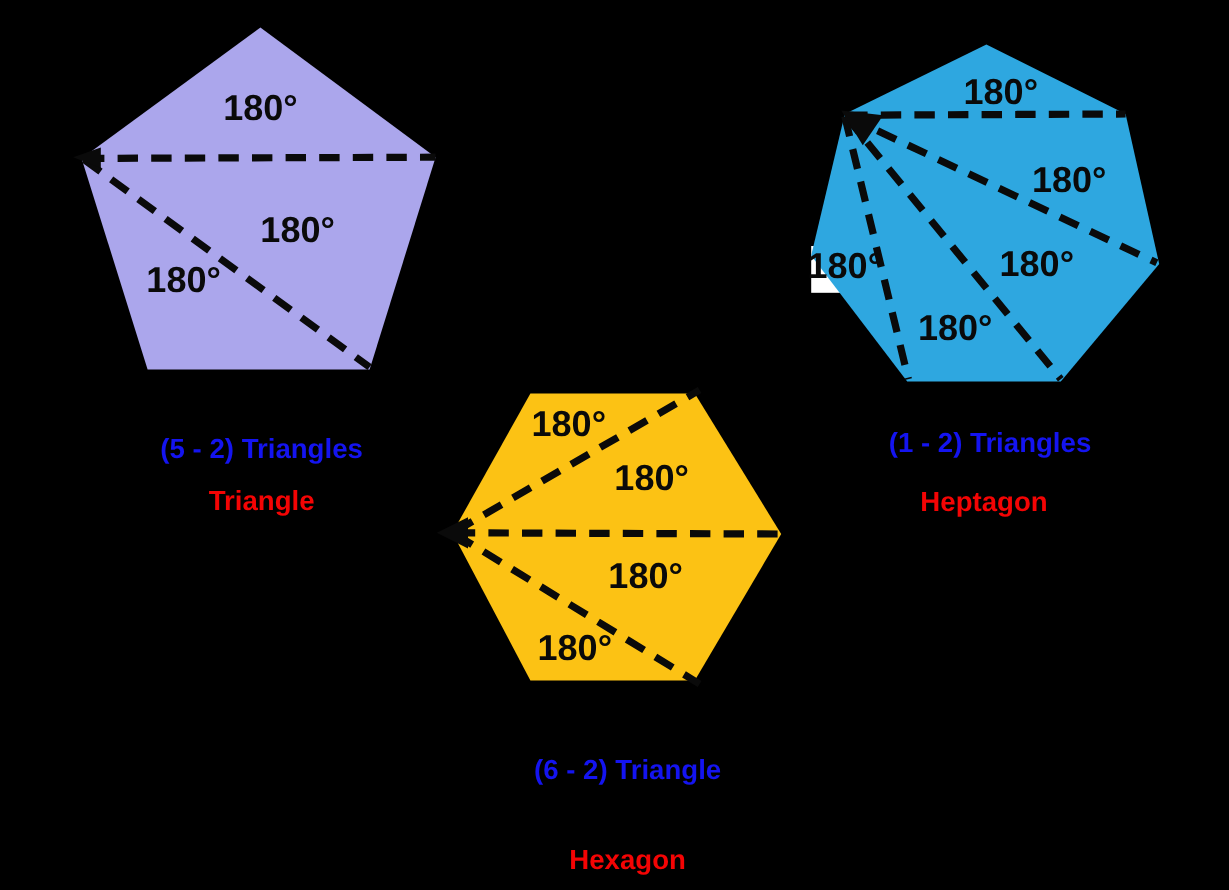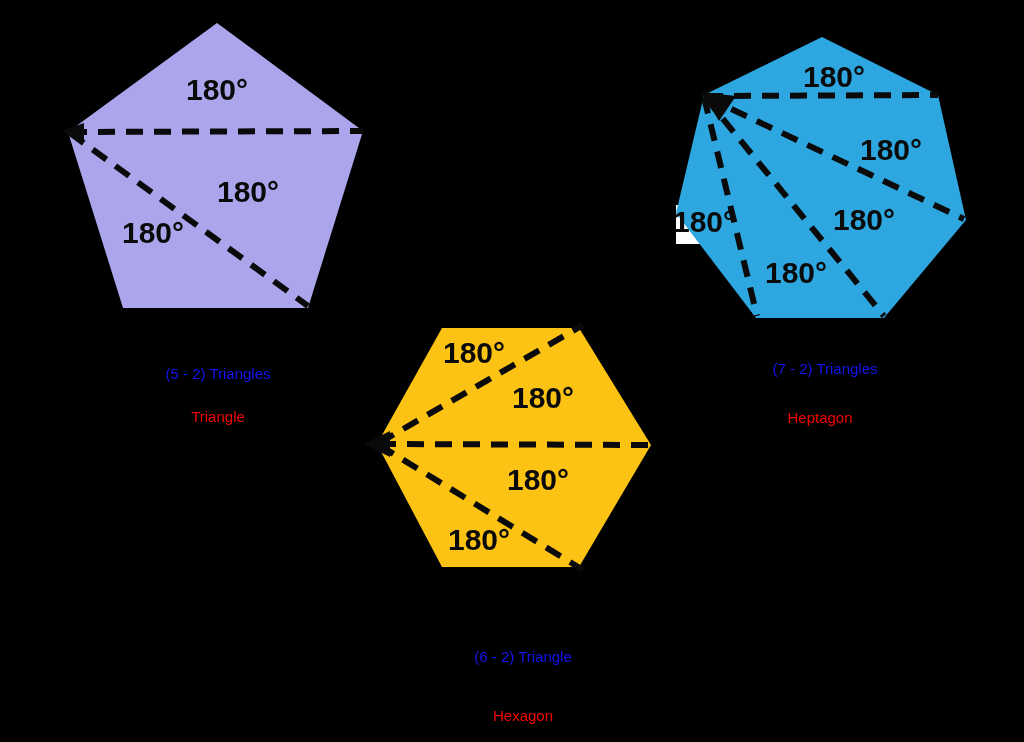--- a/index.html
+++ b/index.html
@@ -29,22 +29,22 @@
   .dash {
     stroke: #0a0a0a;
     stroke-width: 6;
     stroke-dasharray: 17 11;
     fill: none;
     stroke-linecap: butt;
   }
   .caption {
     position: absolute;
     transform: translateX(-50%);
-    font-weight: normal;
-    font-size: 15px;
+    font-weight: bold;
+    font-size: 23px;
     white-space: nowrap;
     line-height: 28px;
   }
   .caption.formula { color: #1414f0; }
   .caption.shape-name { color: #f40404; }
 </style>
 </head>
 <body>
 
 <svg class="diagram" width="1024" height="742" viewBox="0 0 1024 742">
@@ -84,17 +84,17 @@
     <text class="angle-label" x="891" y="160">180°</text>
     <text class="angle-label" x="864" y="230">180°</text>
     <text class="angle-label" x="704" y="232">180°</text>
     <text class="angle-label" x="796" y="283">180°</text>
   </g>
 </svg>
 
 <div class="caption formula" style="left:218px; top:360px;">(5 - 2) Triangles</div>
 <div class="caption shape-name" style="left:218px; top:403px;">Triangle</div>
 
-<div class="caption formula" style="left:523px; top:627px;margin-top:16px;">(6 - 2) Triangle</div>
+<div class="caption formula" style="left:523px; top:627px;">(6 - 2) Triangle</div>
 <div class="caption shape-name" style="left:523px; top:702px;">Hexagon</div>
 
-<div class="caption formula" style="left:825px; top:355px;">(7 - 2) Triangles</div>
+<div class="caption formula" style="left:825px; top:355px;">(1 - 2) Triangles</div>
 <div class="caption shape-name" style="left:820px; top:404px;">Heptagon</div>
 
 </body></html>

